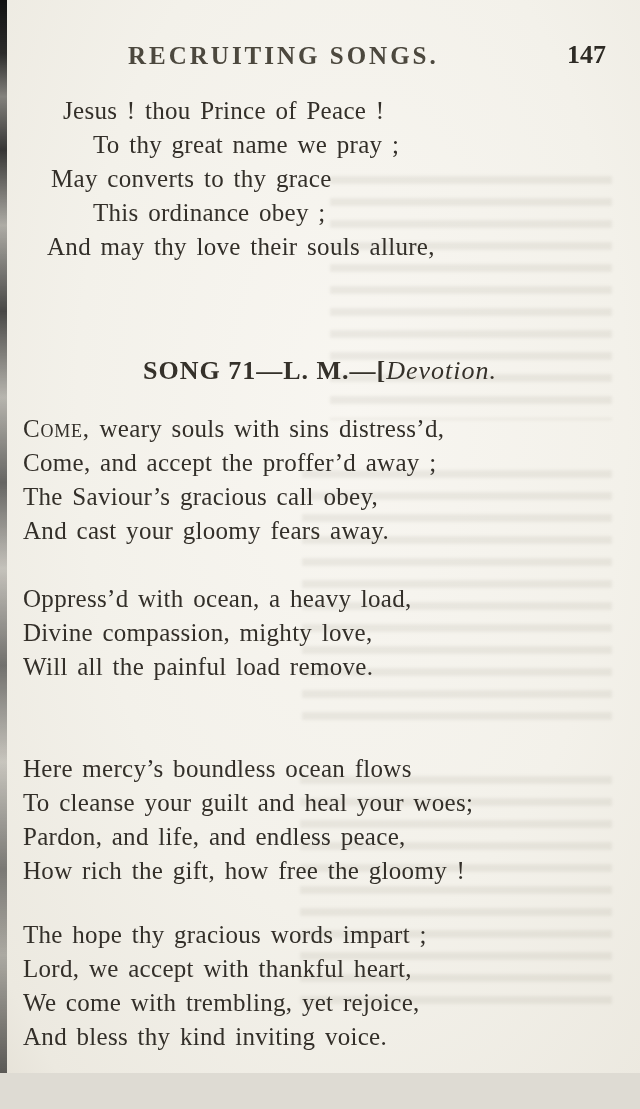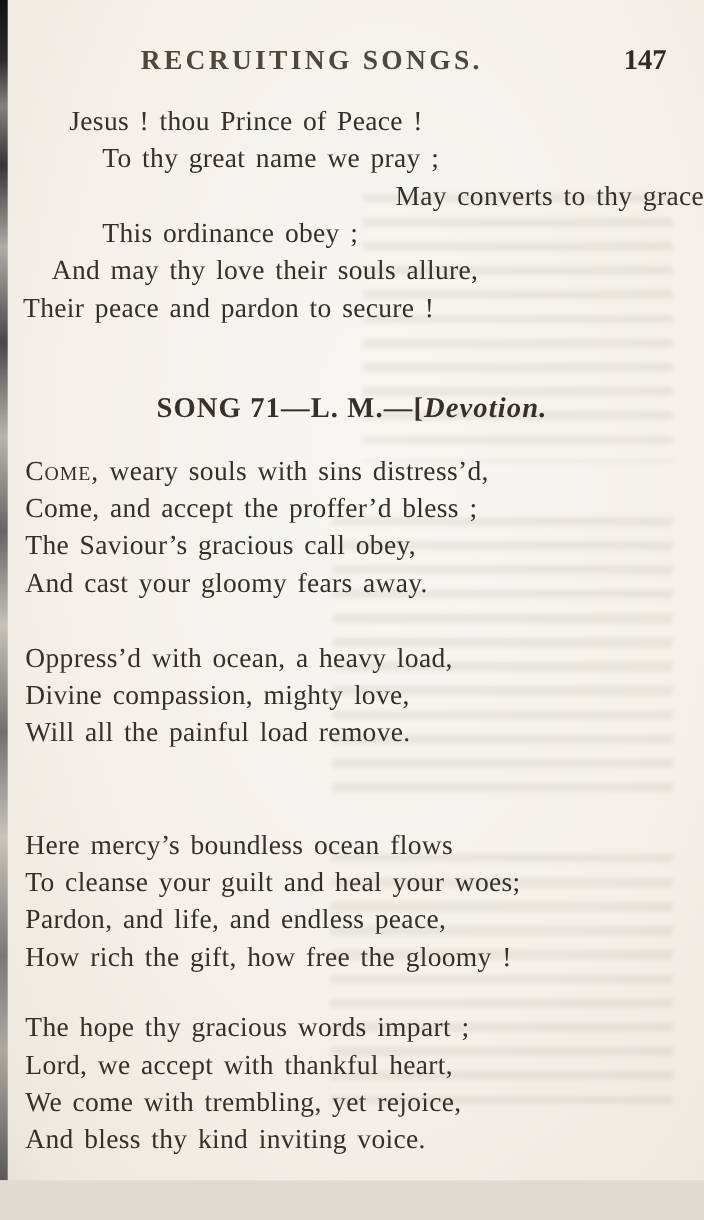--- a/index.html
+++ b/index.html
@@ -84,37 +84,37 @@
     letter-spacing: 0.3px;
     word-spacing: 3px;
     color: #332f29;
     margin-left: 15px;
   }
   .poem .line { white-space: nowrap; }
 
   .prev-stanza { top: 94px; }
   .i-a { padding-left: 48px; }
   .i-b { padding-left: 78px; }
-  .i-c { padding-left: 36px; text-align: right; }
+  .i-c { padding-left: 36px; }
   .i-d { padding-left: 32px; }
   .i-e { padding-left: 6px;  }
 
   .song-heading {
     position: absolute;
     left: 0; right: 0;
     top: 356px;
     margin: 0;
     text-align: center;
     font-size: 26px;
     font-weight: 600;
     letter-spacing: 1px;
     color: #35312a;
     white-space: nowrap;
   }
-  .song-heading em { font-weight: 700; }
+  .song-heading em { font-weight: 400; }
 
   .stanza { padding-left: 8px; }
   .stanza-1 { top: 412px; }
   .stanza-2 { top: 582px; }
   .stanza-3 { top: 752px; }
   .stanza-4 { top: 918px; }
 
   .lead { font-variant: small-caps; letter-spacing: 0.8px; }
 </style>
 </head>
@@ -130,28 +130,27 @@
 
   <div class="running-title">RECRUITING SONGS.</div>
   <div class="folio">147</div>
 
   <div class="poem prev-stanza">
     <div class="line i-a">Jesus ! thou Prince of Peace !</div>
     <div class="line i-b">To thy great name we pray ;</div>
     <div class="line i-c">May converts to thy grace</div>
     <div class="line i-b">This ordinance obey ;</div>
     <div class="line i-d">And may thy love their souls allure,</div>
-    <div class="line i-e">Their peace and pardon to secure !</div>
   </div>
 
   <h2 class="song-heading"><span>SONG 71—L. M.—[</span><em>Devotion.</em></h2>
 
   <div class="poem stanza stanza-1">
     <div class="line"><span class="lead">Come,</span><span> weary souls with sins distress’d,</span></div>
-    <div class="line">Come, and accept the proffer’d bless ;</div>
+    <div class="line">Come, and accept the proffer’d away ;</div>
     <div class="line">The Saviour’s gracious call obey,</div>
     <div class="line">And cast your gloomy fears away.</div>
   </div>
 
   <div class="poem stanza stanza-2">
     <div class="line">Oppress’d with ocean, a heavy load,</div>
     <div class="line">Divine compassion, mighty love,</div>
     <div class="line">Will all the painful load remove.</div>
   </div>
 

